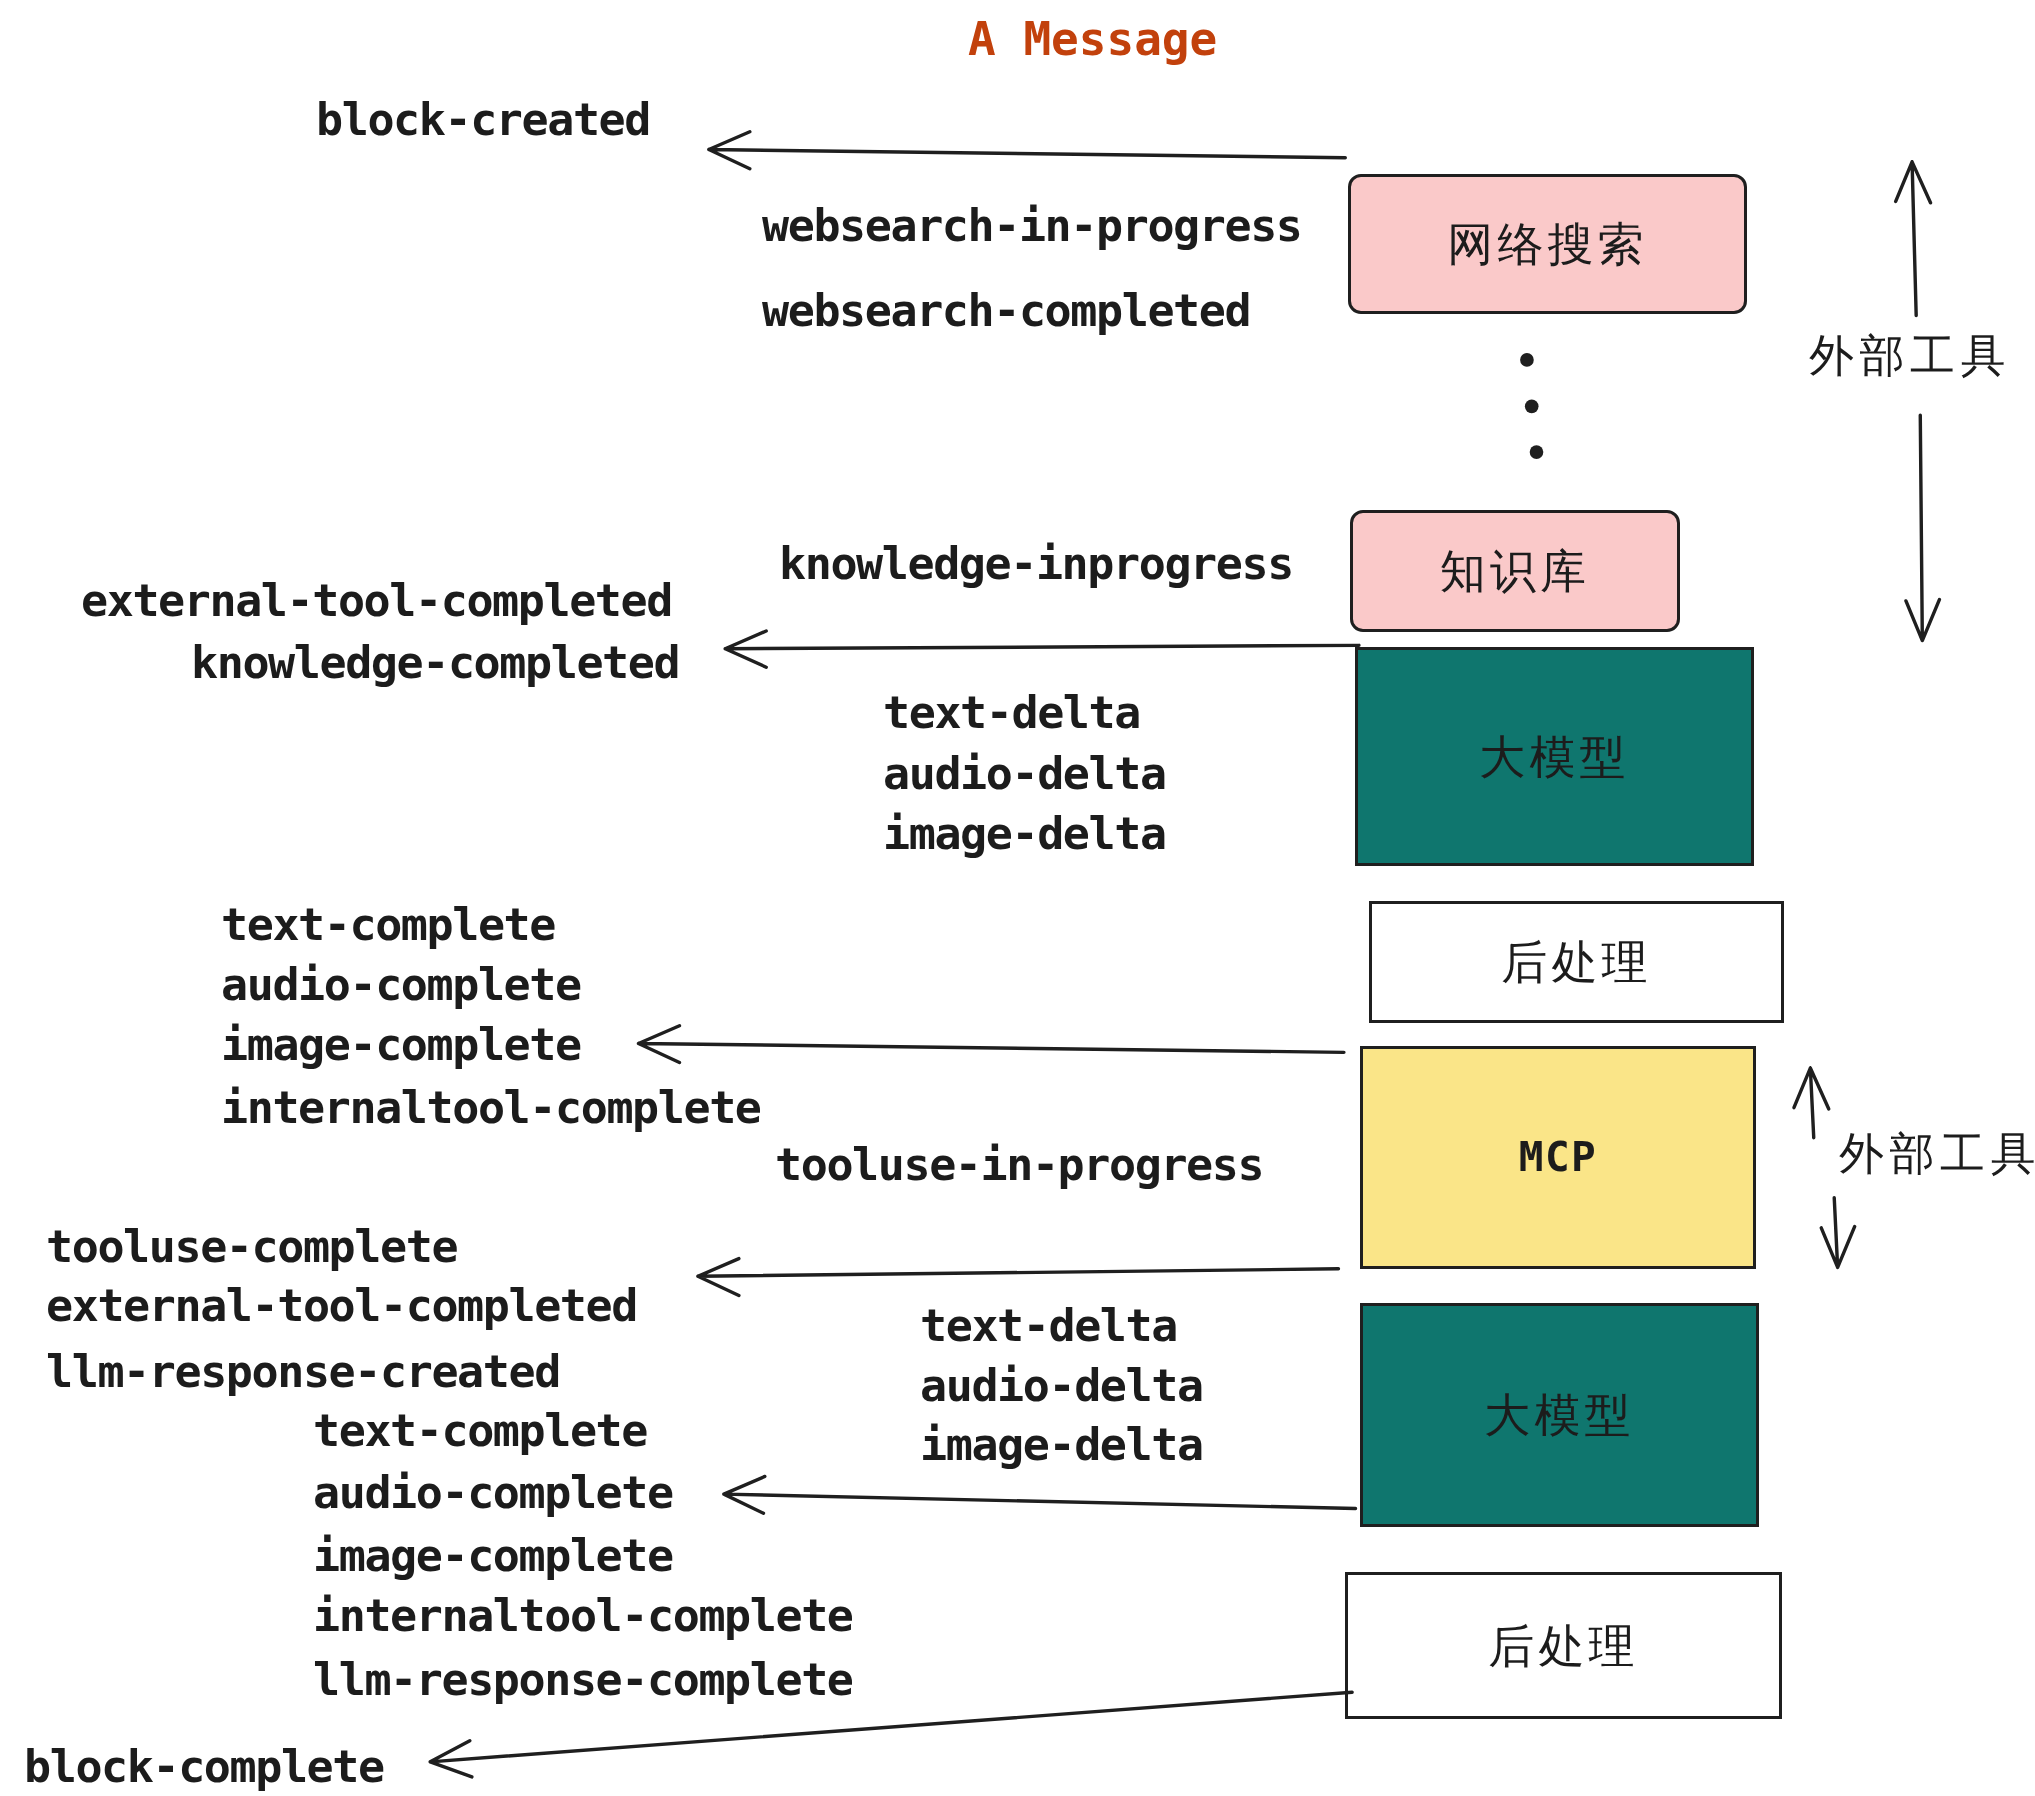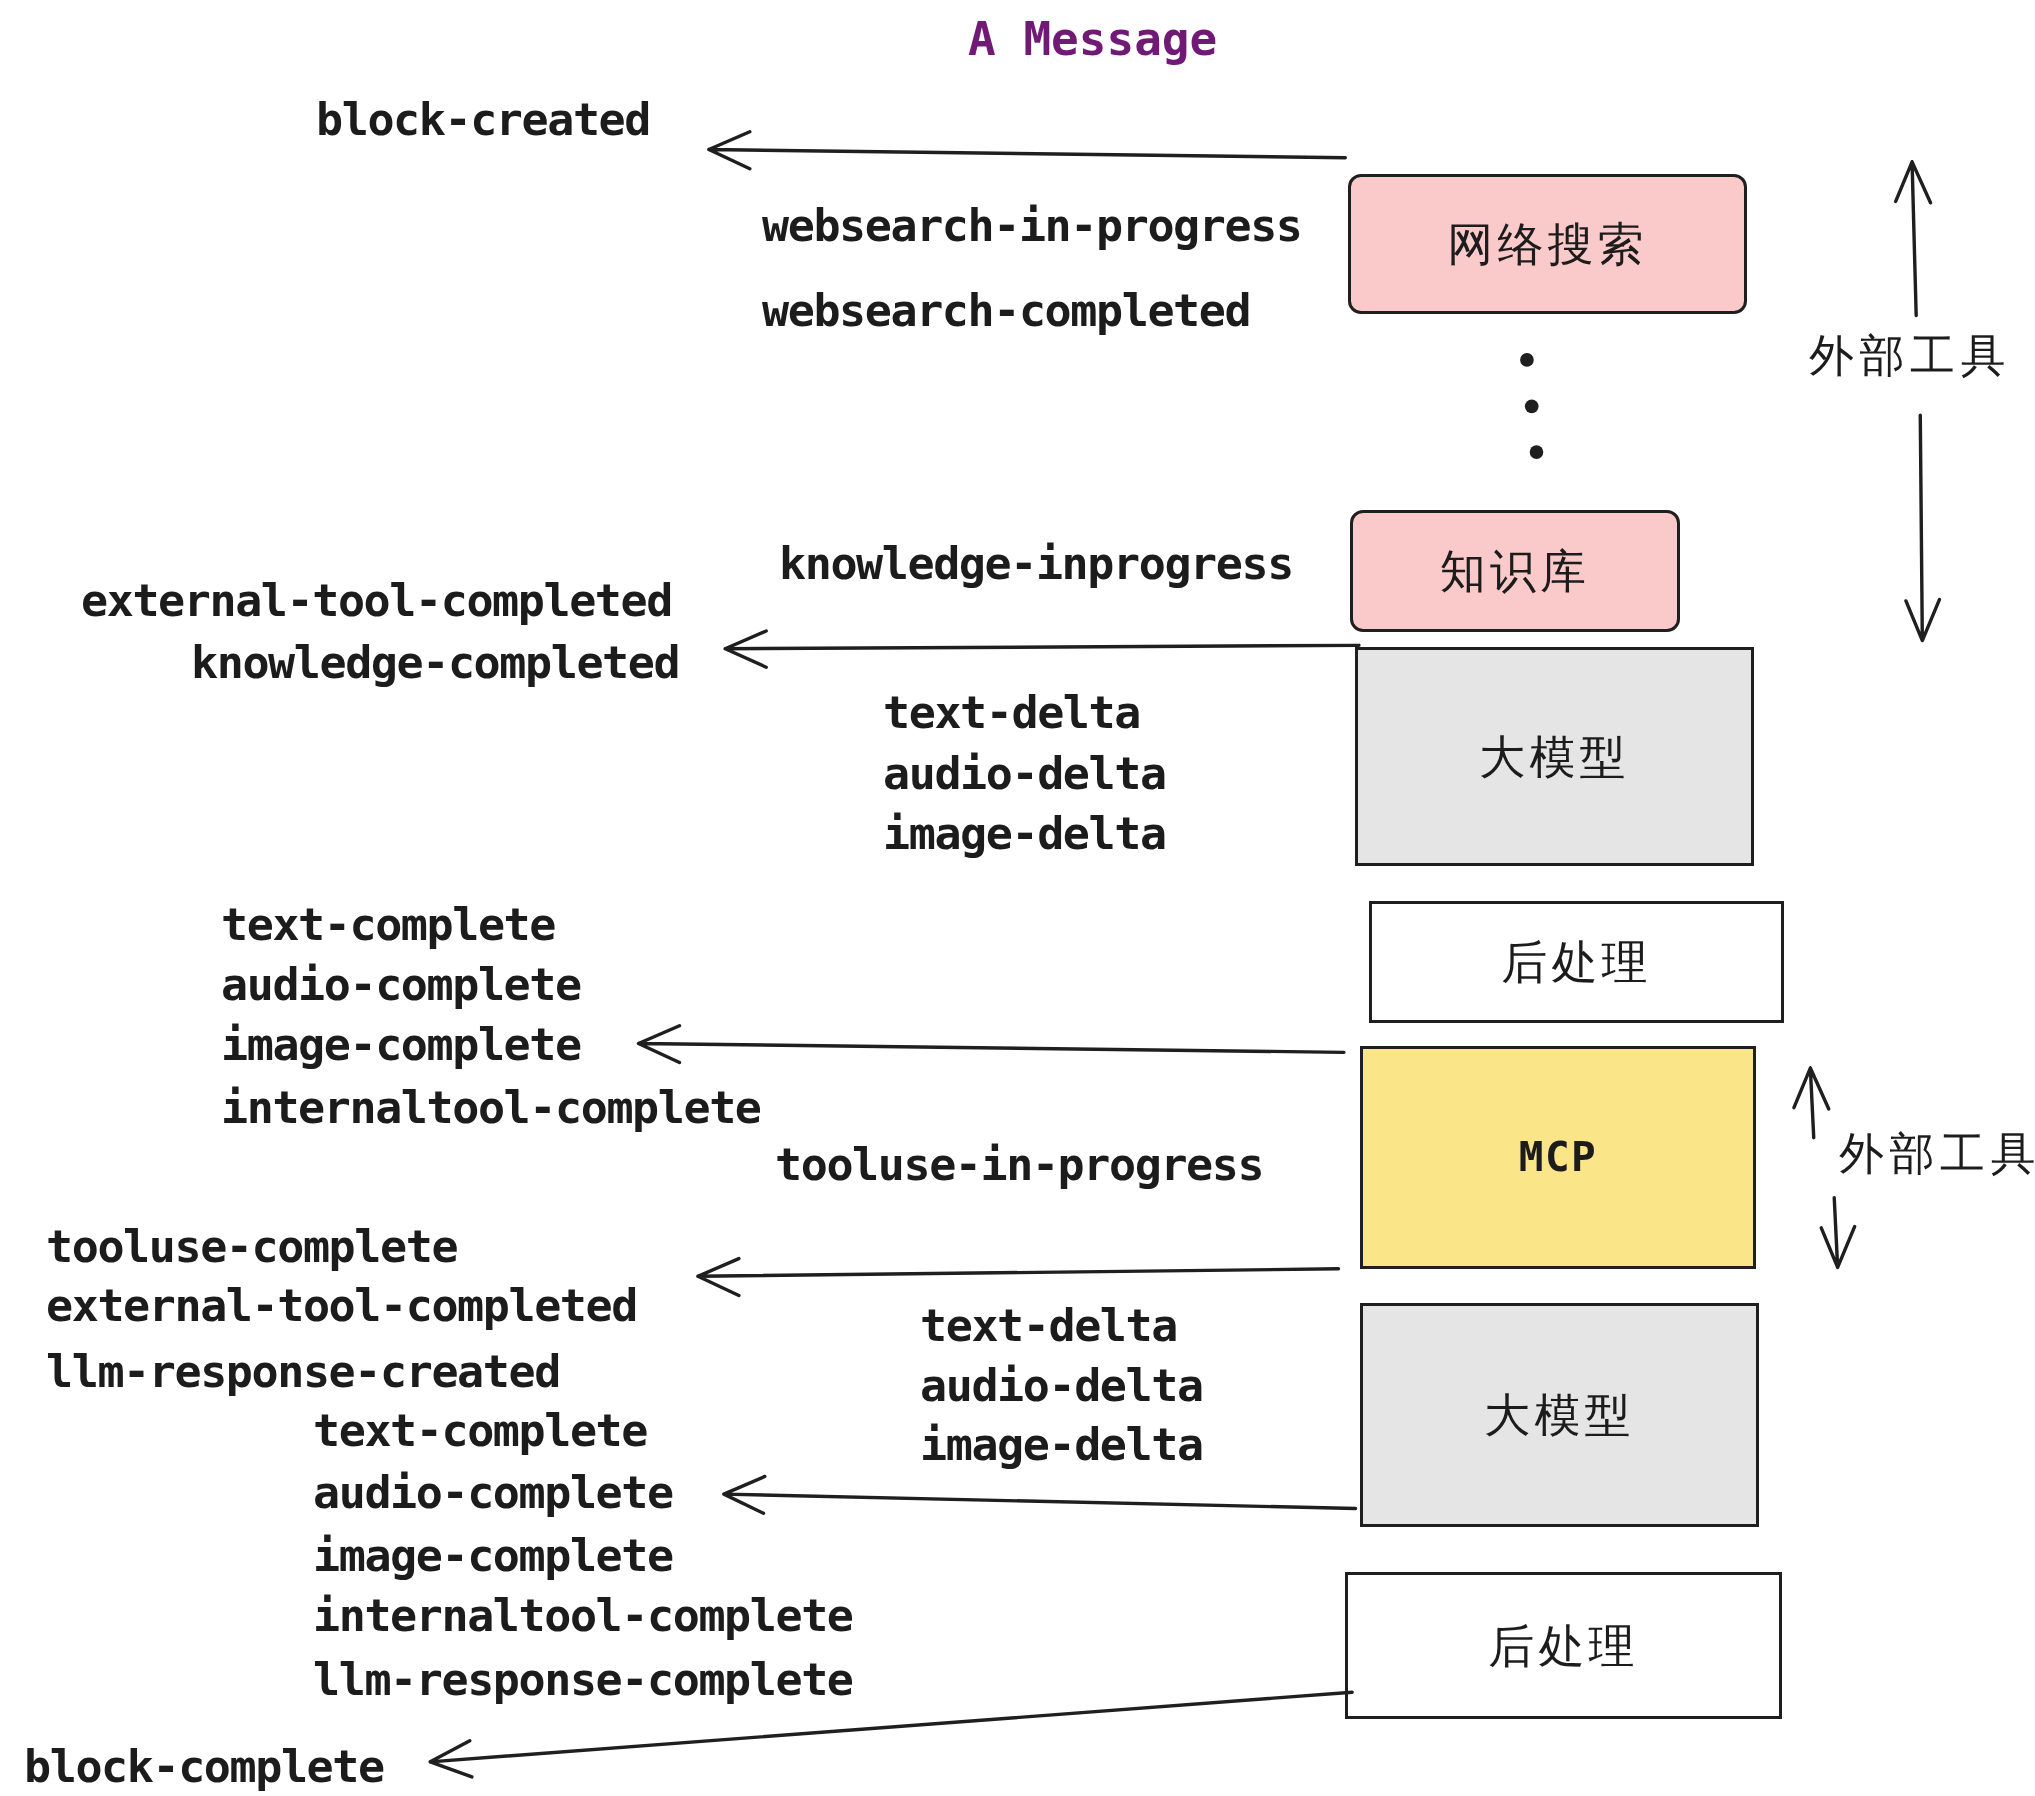--- a/index.html
+++ b/index.html
@@ -10,21 +10,21 @@
     font-family:"DejaVu Sans Mono","Liberation Mono",monospace;
     color:#1c1c1c;
     overflow:hidden;
   }
   .title{
     position:absolute;
     font-family:"DejaVu Sans Mono","Liberation Mono",monospace;
     font-weight:bold;
     font-size:46px;line-height:1;
     white-space:nowrap;
-    color:#701a75;
+    color:#c2410c;
     text-align:right;
   }
   .ev{
     position:absolute;
     font-size:45px;line-height:1;
     font-weight:600;
     white-space:nowrap;
     color:#1c1c1c;
     letter-spacing:-1.4px;
   }
@@ -37,21 +37,21 @@
   .box .lbl{
     font-family:"Liberation Sans","DejaVu Sans",sans-serif;
     font-size:46px;letter-spacing:4.1px;line-height:1;
     color:#1c1c1c;white-space:nowrap;
   }
   .box .lbl.mono{
     font-family:"DejaVu Sans Mono","Liberation Mono",monospace;
     font-weight:bold;font-size:41px;letter-spacing:1.4px;
   }
   .fill-pink{background:#FAC9C9;border-radius:13px;}
-  .fill-green{background:#e5e5e5;text-align:right;}
+  .fill-green{background:#0f766e;text-align:right;}
   .fill-yellow{background:#FAE588;}
   .fill-white{background:#ffffff;}
   .side{
     position:absolute;
     font-family:"Liberation Sans","DejaVu Sans",sans-serif;
     font-size:45px;letter-spacing:5.5px;line-height:1;
     color:#1c1c1c;white-space:nowrap;
   }
   #overlay{
     position:absolute;left:0;top:0;width:2035px;height:1796px;

